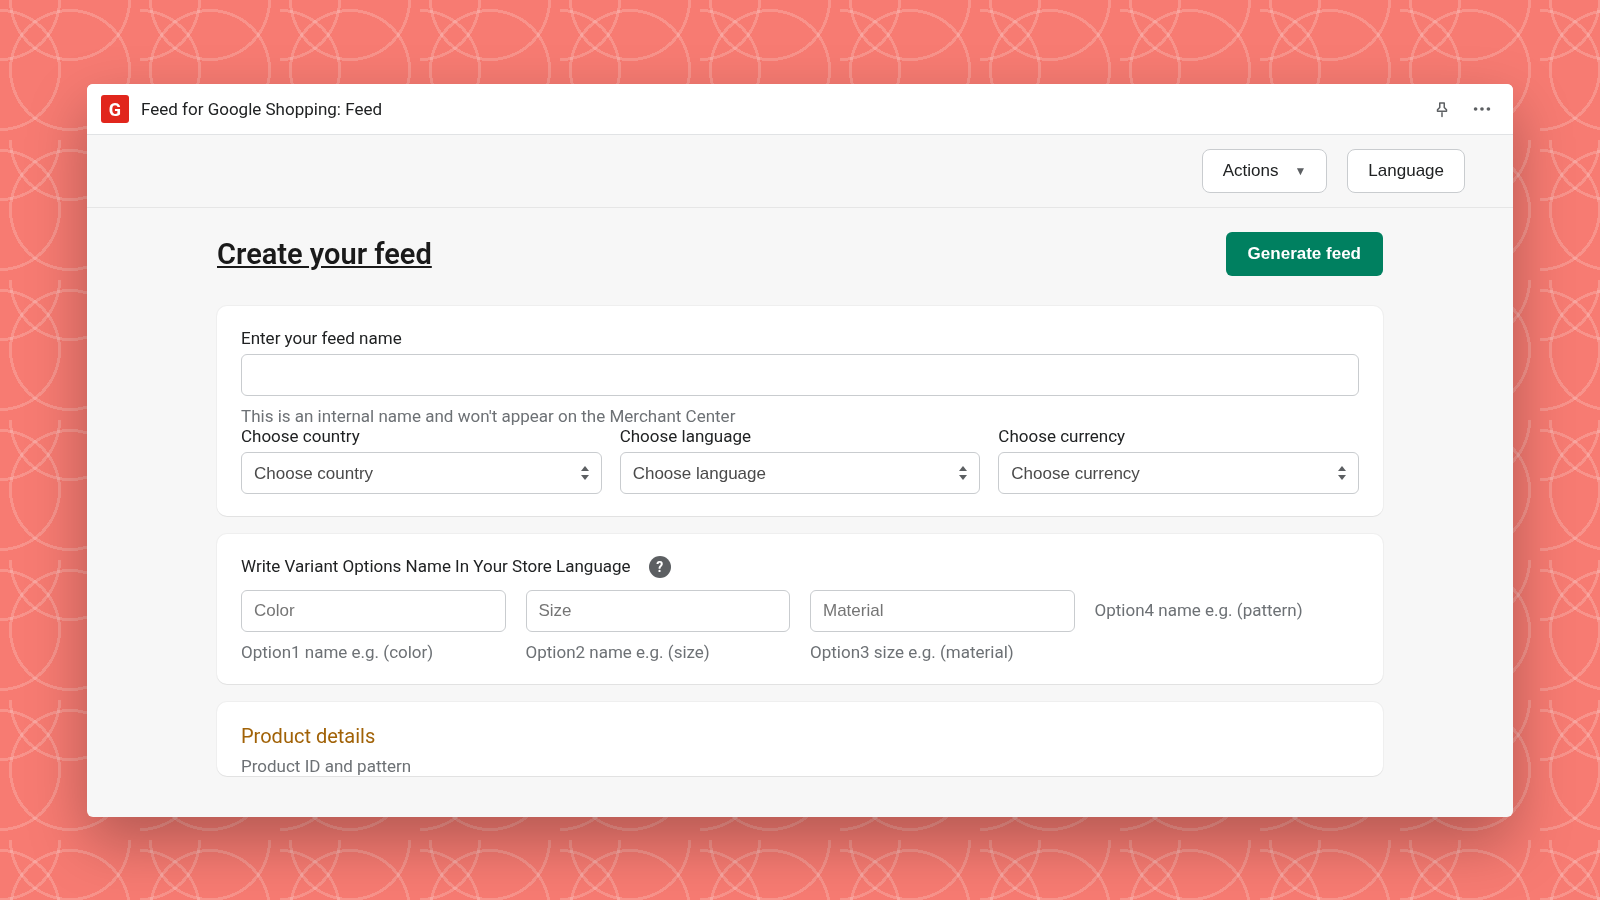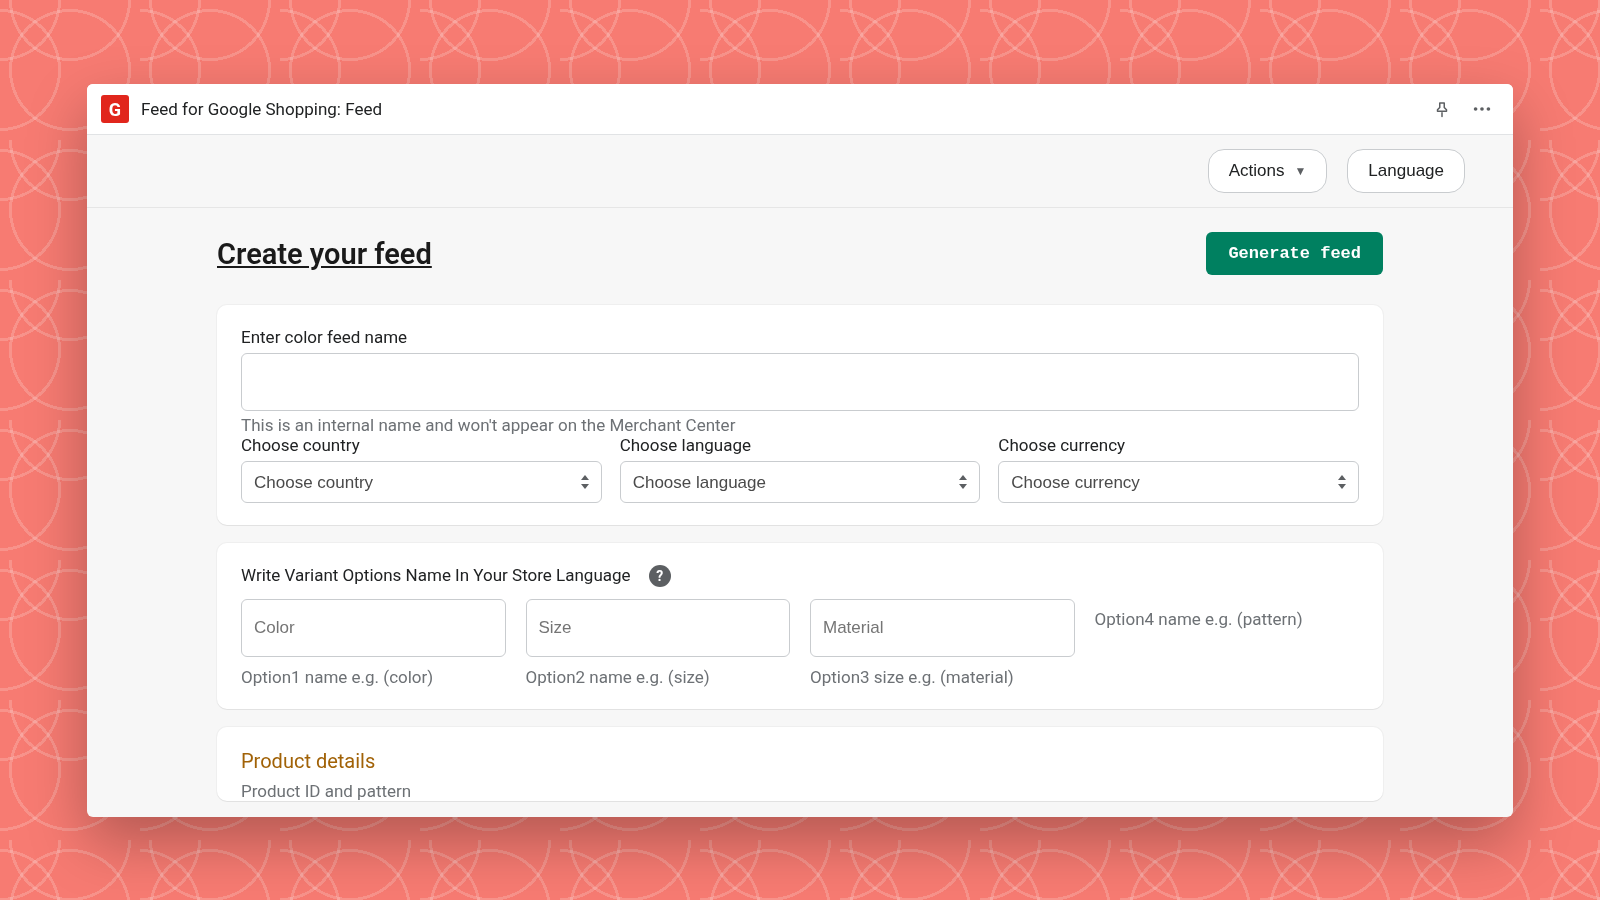--- a/index.html
+++ b/index.html
@@ -49,55 +49,55 @@
     .title-btn { color: #5c5f62; padding: 6px; display:flex; align-items:center; justify-content:center; cursor:pointer; }
     .title-btn svg { display:block; }
 
     .subheader {
       display:flex; justify-content:flex-end; align-items:center;
       padding: 14px 48px 14px 48px;
       border-bottom: 1px solid #e6e6e6;
       gap: 20px;
     }
     .btn {
-      background:#fff; border:1px solid #c9cccf; border-radius:16px;
+      background:#fff; border:1px solid #c9cccf; border-radius:8px;
       padding: 11px 20px; font-size:17px; color:#202223; font-weight:500;
-      display:flex; align-items:center; gap:10px; cursor:pointer;
+      display:flex; align-items:center; gap:16px; cursor:pointer;
     }
     .btn .caret { font-size:12px; color:#5c5f62; }
 
     .page {
       flex:1; overflow:hidden;
       padding: 24px 130px 0 130px;
     }
 
     .page-headrow { display:flex; align-items:center; margin-bottom: 30px; }
     .page-title { font-size: 29px; font-weight:600; color:#1a1a1a;text-decoration:underline; }
     .page-headrow .spacer { flex:1; }
     .btn-primary {
       background:#008060; color:#fff; border:none; border-radius:6px;
-      padding: 12px 22px; font-size:17px; font-weight:600; cursor:pointer;font-family:Liberation Mono, monospace;
+      padding: 12px 22px; font-size:17px; font-weight:600; cursor:pointer;
     }
 
     .card {
       background:#fff; border-radius:10px;
       box-shadow: 0 1px 0 rgba(0,0,0,0.05), 0 0 0 1px rgba(0,0,0,0.03);
       padding: 22px 24px;
       margin-bottom: 18px;
     }
 
     .field-label { font-size:17px; color:#202223; margin-bottom: 6px; display:block; }
     .text-input, .select {
       width:100%;
       border:1px solid #c9cccf; border-radius:6px;
       padding: 10px 12px; font-size:17px; color:#202223;
       background:#fff;
     }
-    .text-input { height:58px; }
-    .helper { font-size:17px; color:#6d7175; margin-top:4px; }
+    .text-input { height:42px; }
+    .helper { font-size:17px; color:#6d7175; margin-top:10px; }
 
     .select-wrap { position:relative; }
     .select-wrap .chev {
       position:absolute; right:12px; top:50%; transform:translateY(-50%);
       color:#5c5f62; font-size:15px; line-height:1; pointer-events:none;
       display:flex; flex-direction:column; gap:0px;
     }
     .select { height:42px; appearance:none; color:#4a4a4a; }
 
     .row3 { display:flex; gap:18px; }
@@ -159,21 +159,21 @@
 
   <div class="page">
 
     <div class="page-headrow">
       <div class="page-title">Create your feed</div>
       <div class="spacer"></div>
       <button class="btn-primary">Generate feed</button>
     </div>
 
     <div class="card">
-      <label class="field-label">Enter color feed name</label>
+      <label class="field-label">Enter your feed name</label>
       <input class="text-input" type="text" value="" style="">
       <div class="helper">This is an internal name and won't appear on the Merchant Center</div>
 
       <div class="row3">
         <div>
           <label class="field-label">Choose country</label>
           <div class="select-wrap">
             <select class="select">
               <option>Choose country</option>
             </select>

